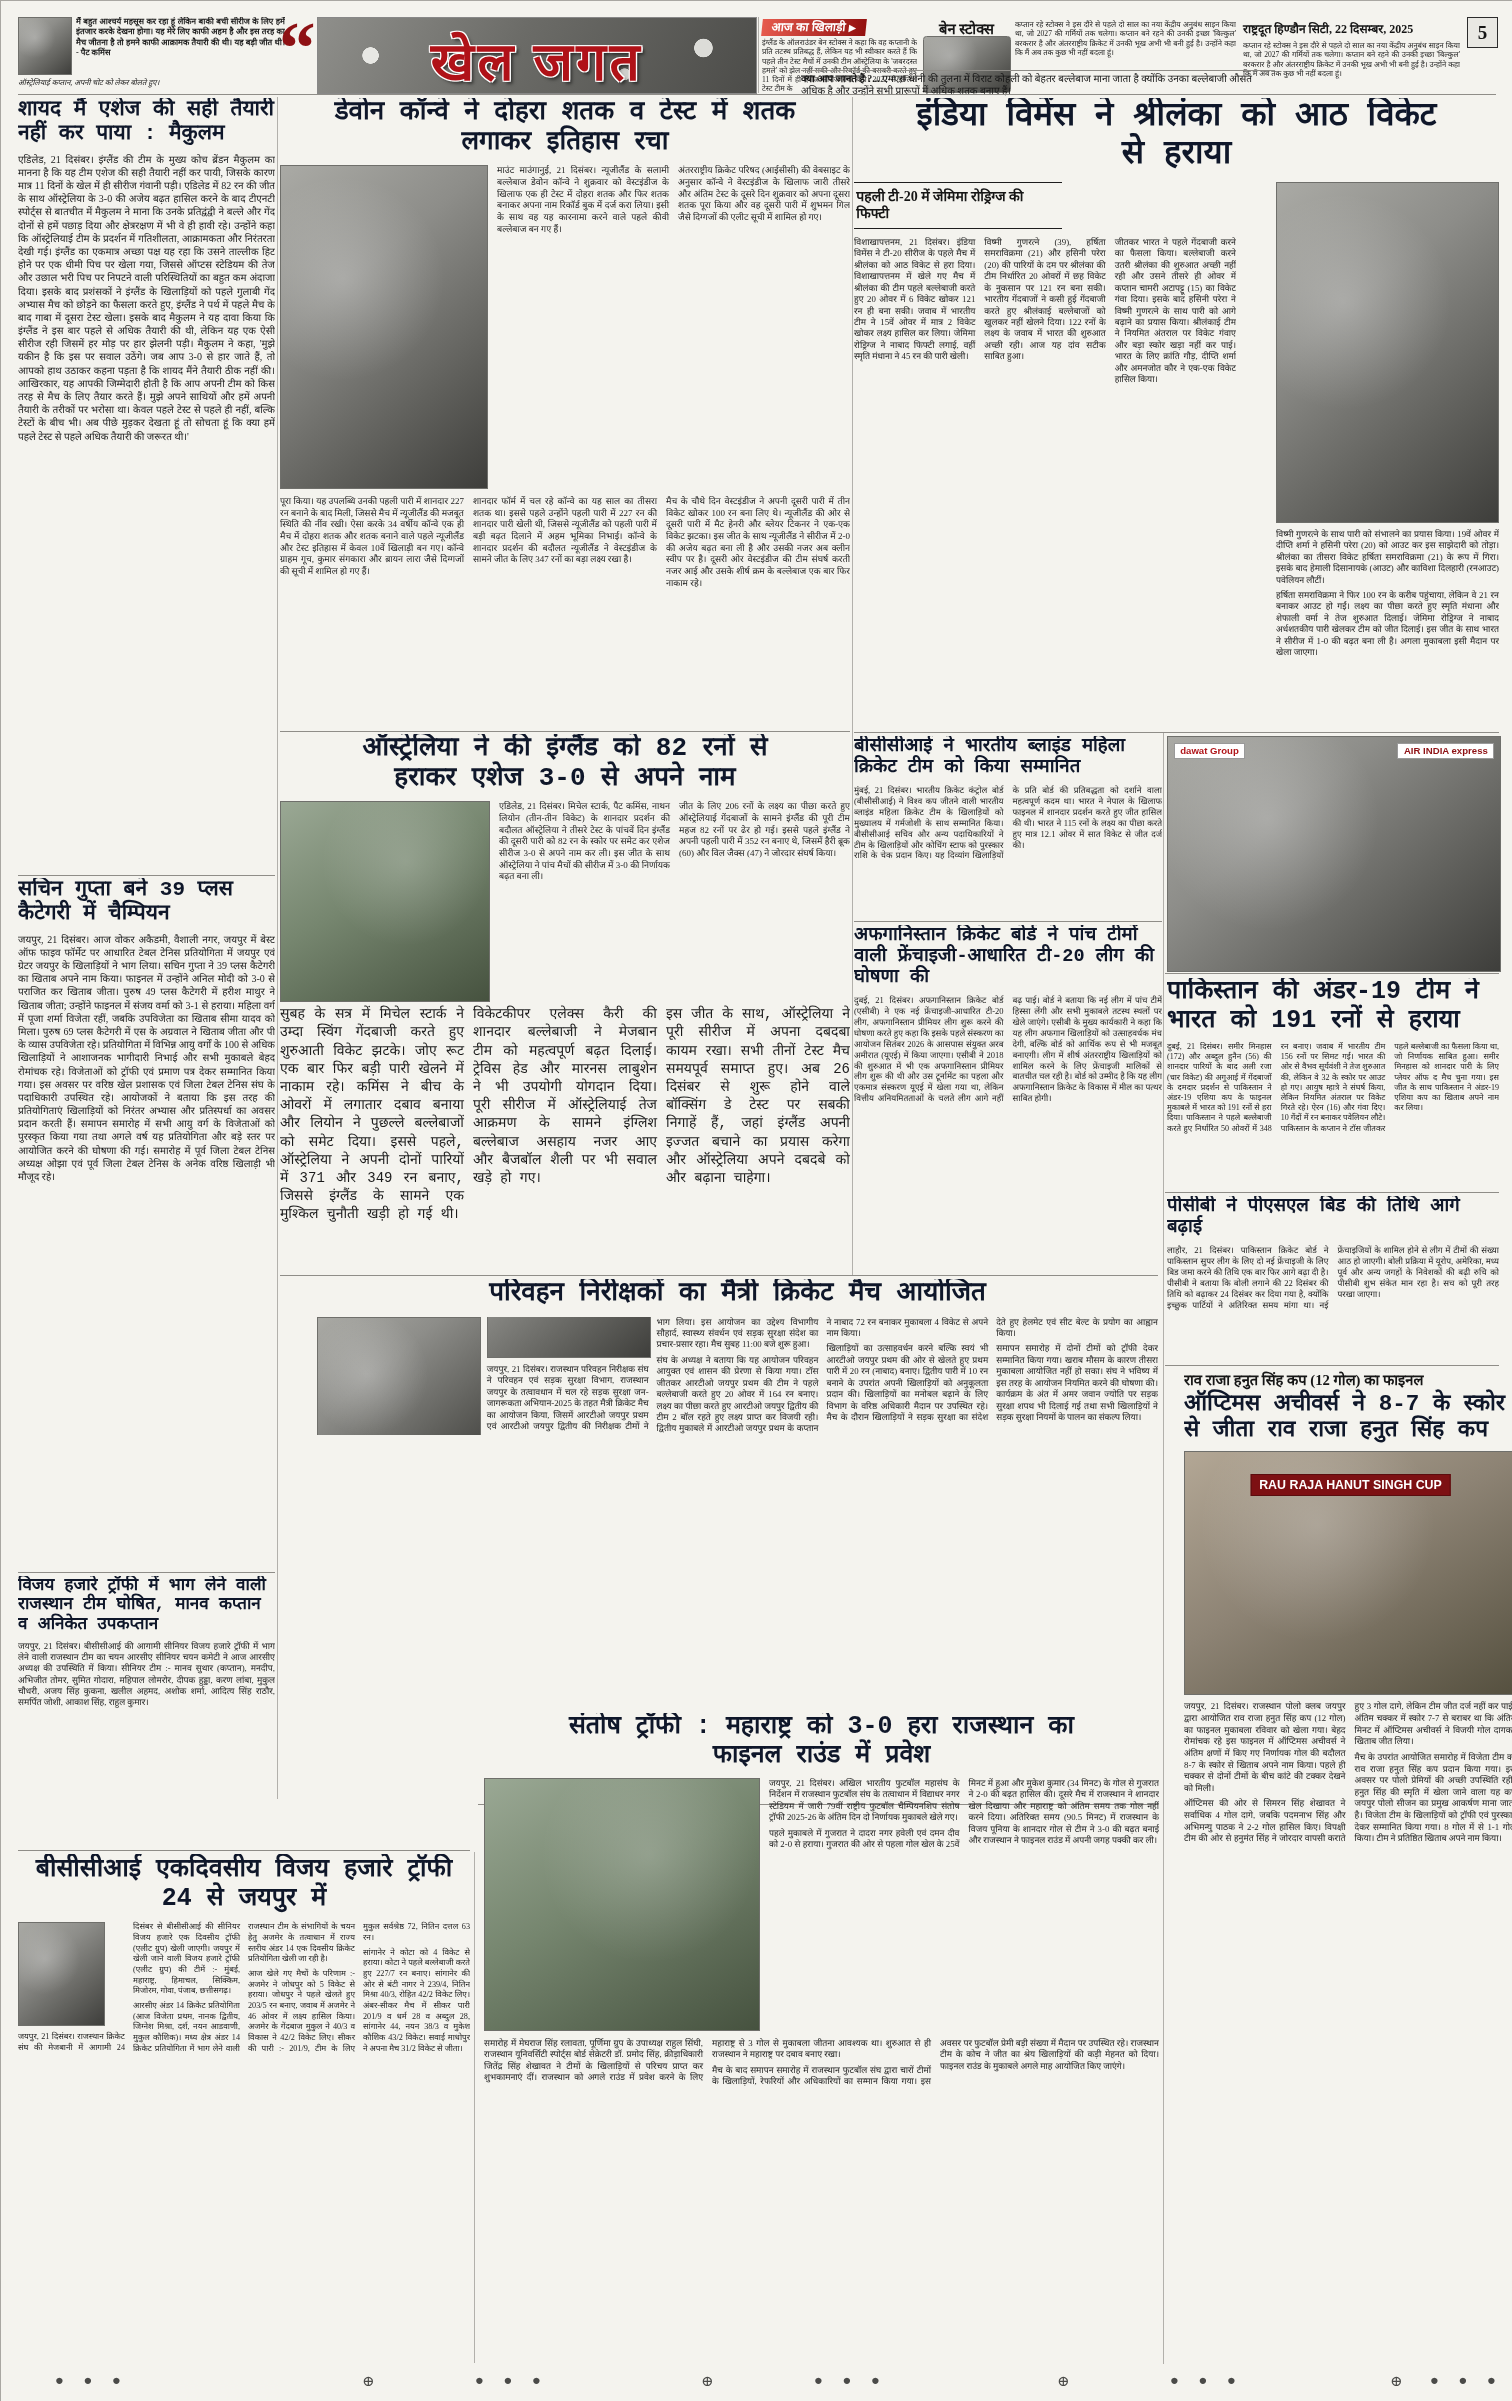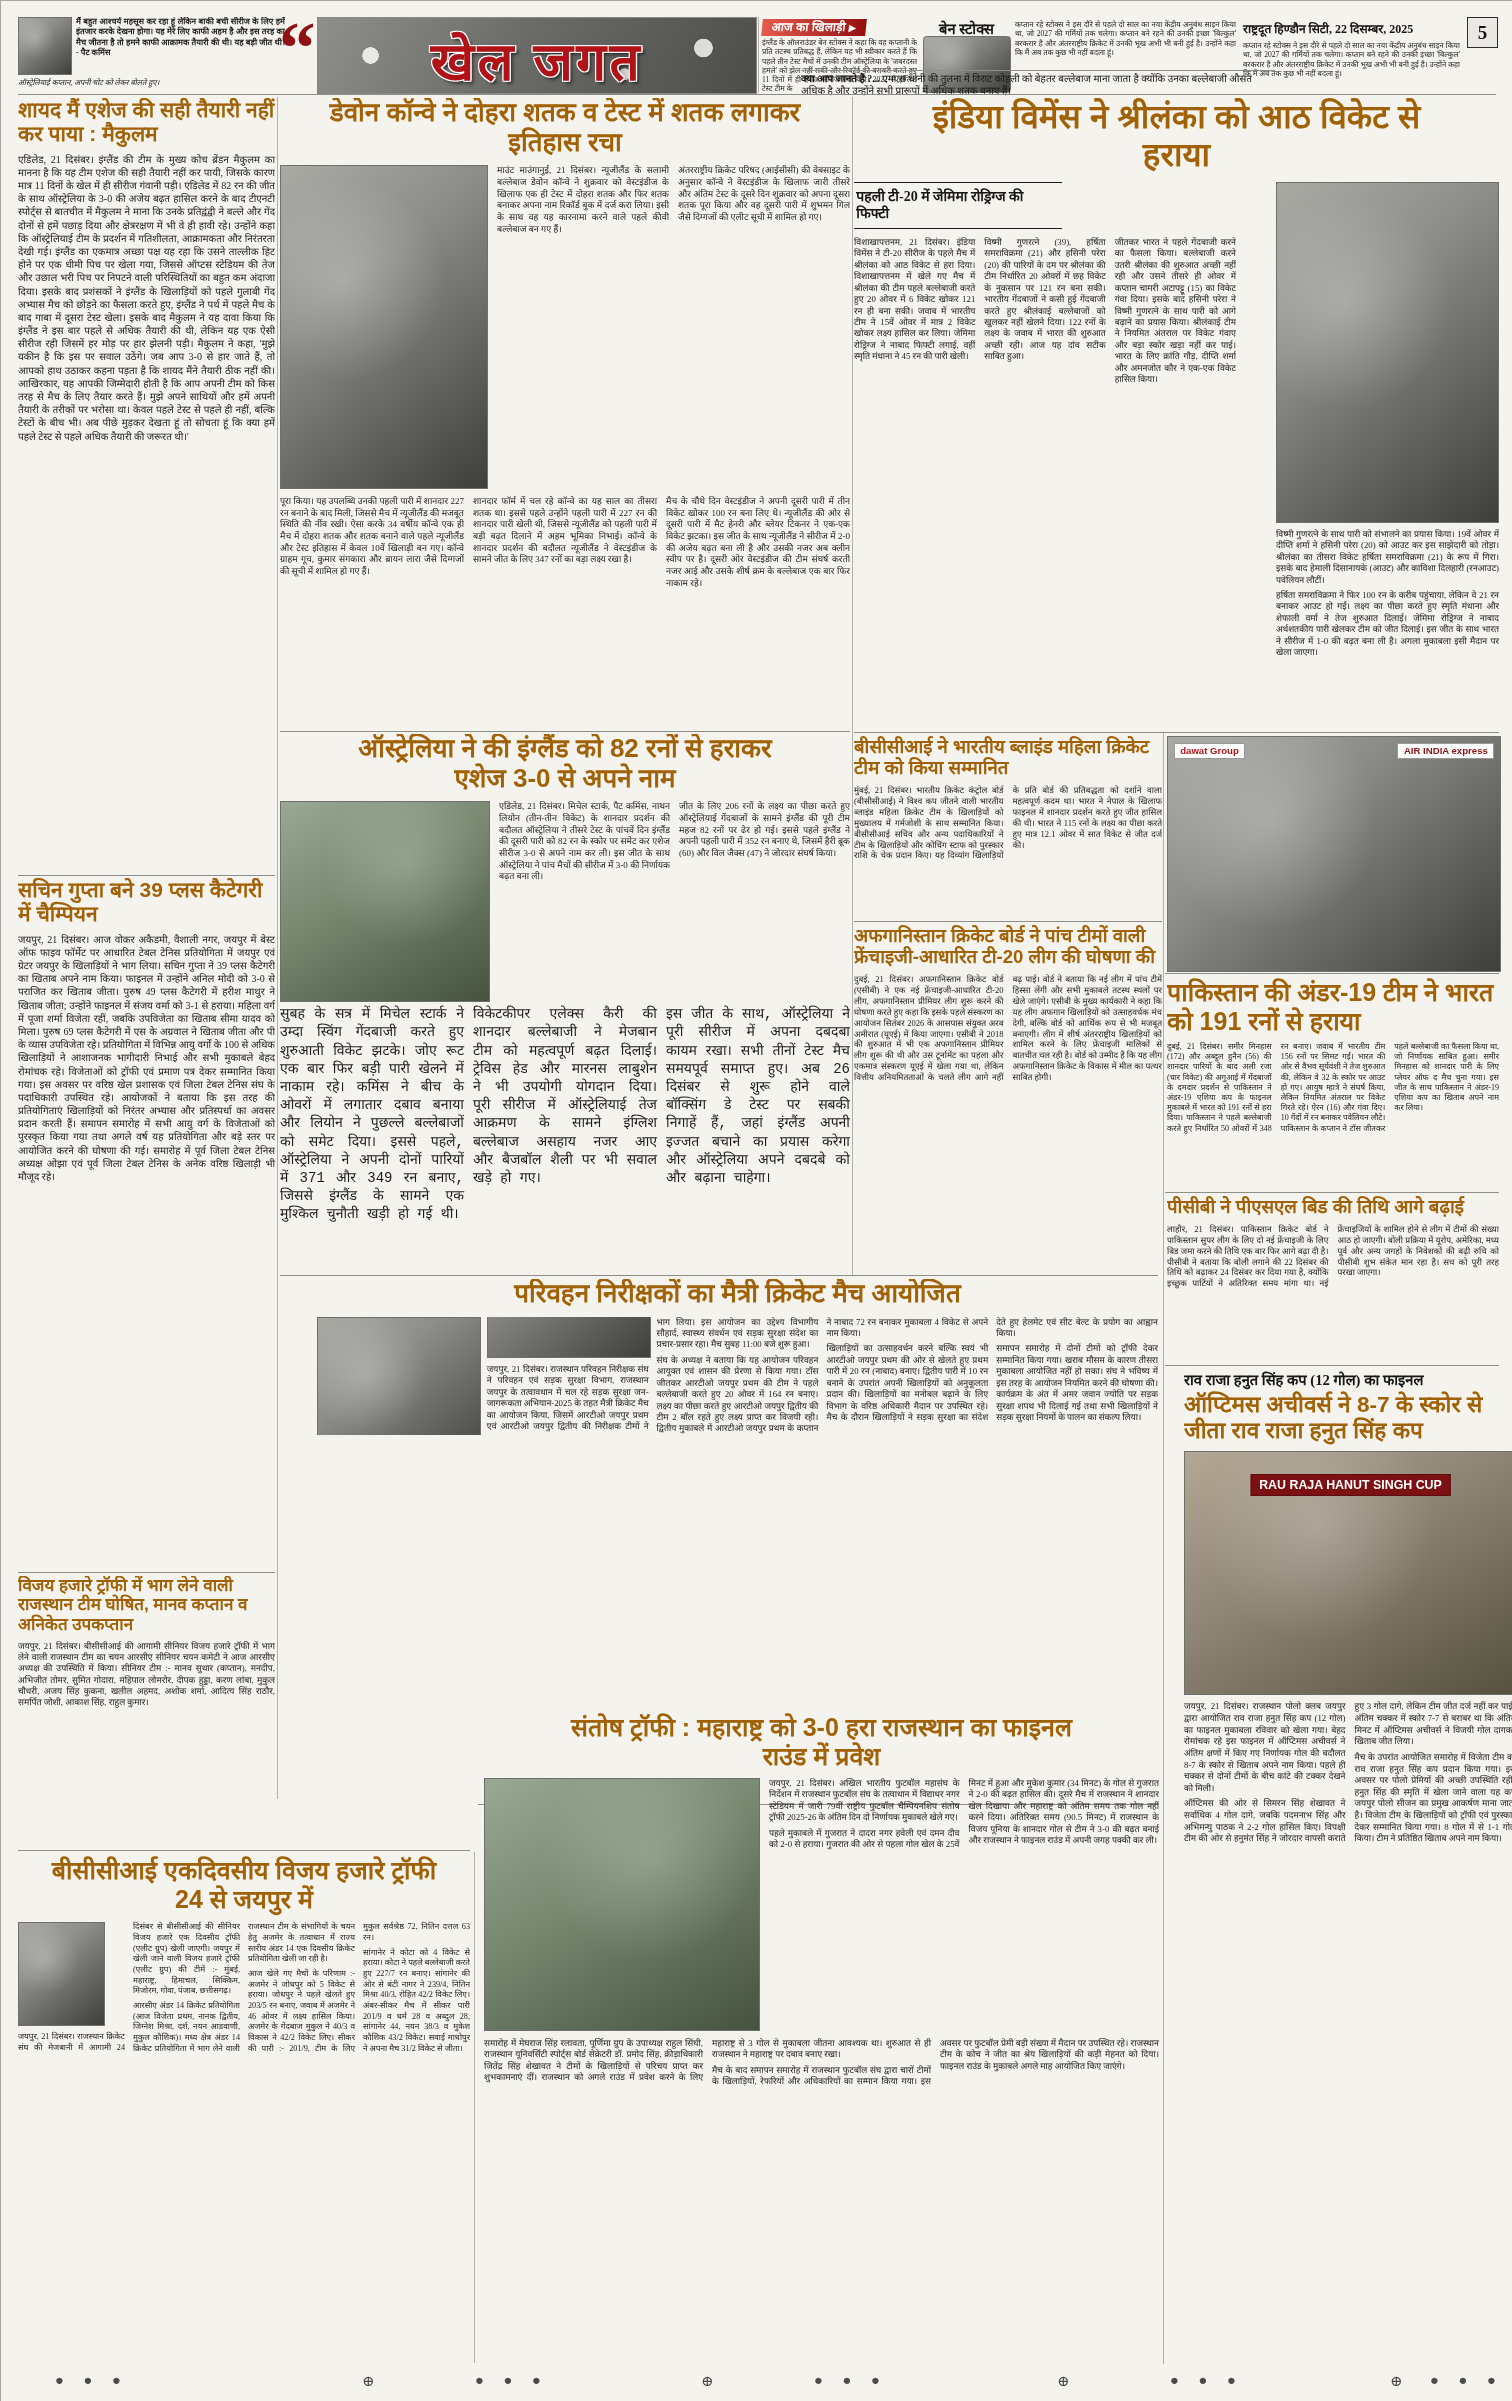--- a/index.html
+++ b/index.html
@@ -1,18 +1,18 @@
 <!DOCTYPE html>
 <html lang="hi" style="font-size:9px"><head>
 <meta charset="utf-8">
 <style>
   html,body{margin:0;padding:0;background:#cfcdc8;font-family:"Liberation Serif","DejaVu Serif",serif;color:#161616;}
   .page{position:relative;width:1512px;height:2401px;background:#f4f3ee;margin:0 auto;overflow:hidden;border:0.6px solid #a9a7a2;}
   .article{position:absolute;overflow:hidden;}
-  .headline{font-weight:bold;color:#a16207;line-height:1.14;margin:0 0 6.8px 0;font-family:Liberation Sans, sans-serif;}
+  .headline{font-weight:bold;color:#0f172a;line-height:1.14;margin:0 0 6.8px 0;font-family:Liberation Mono, monospace;}
   .center{text-align:center;}
   .body-text{text-align:justify;color:#1c1c1c;}
   .body-text p{margin:0 0 4px 0;}
   .cols2{column-count:2;column-gap:9px;}
   .cols3{column-count:3;column-gap:9px;}
   .cols4{column-count:4;column-gap:8px;}
   .cols5{column-count:5;column-gap:8px;}
   .photo{position:relative;border:0.6px solid #6f6f6b;background:
     radial-gradient(circle at 30% 35%, rgba(255,255,255,.25), rgba(255,255,255,0) 40%),
     linear-gradient(140deg,#aaaaa5 0%,#8d8d89 35%,#60605c 72%,#3e3e3b 100%);}

